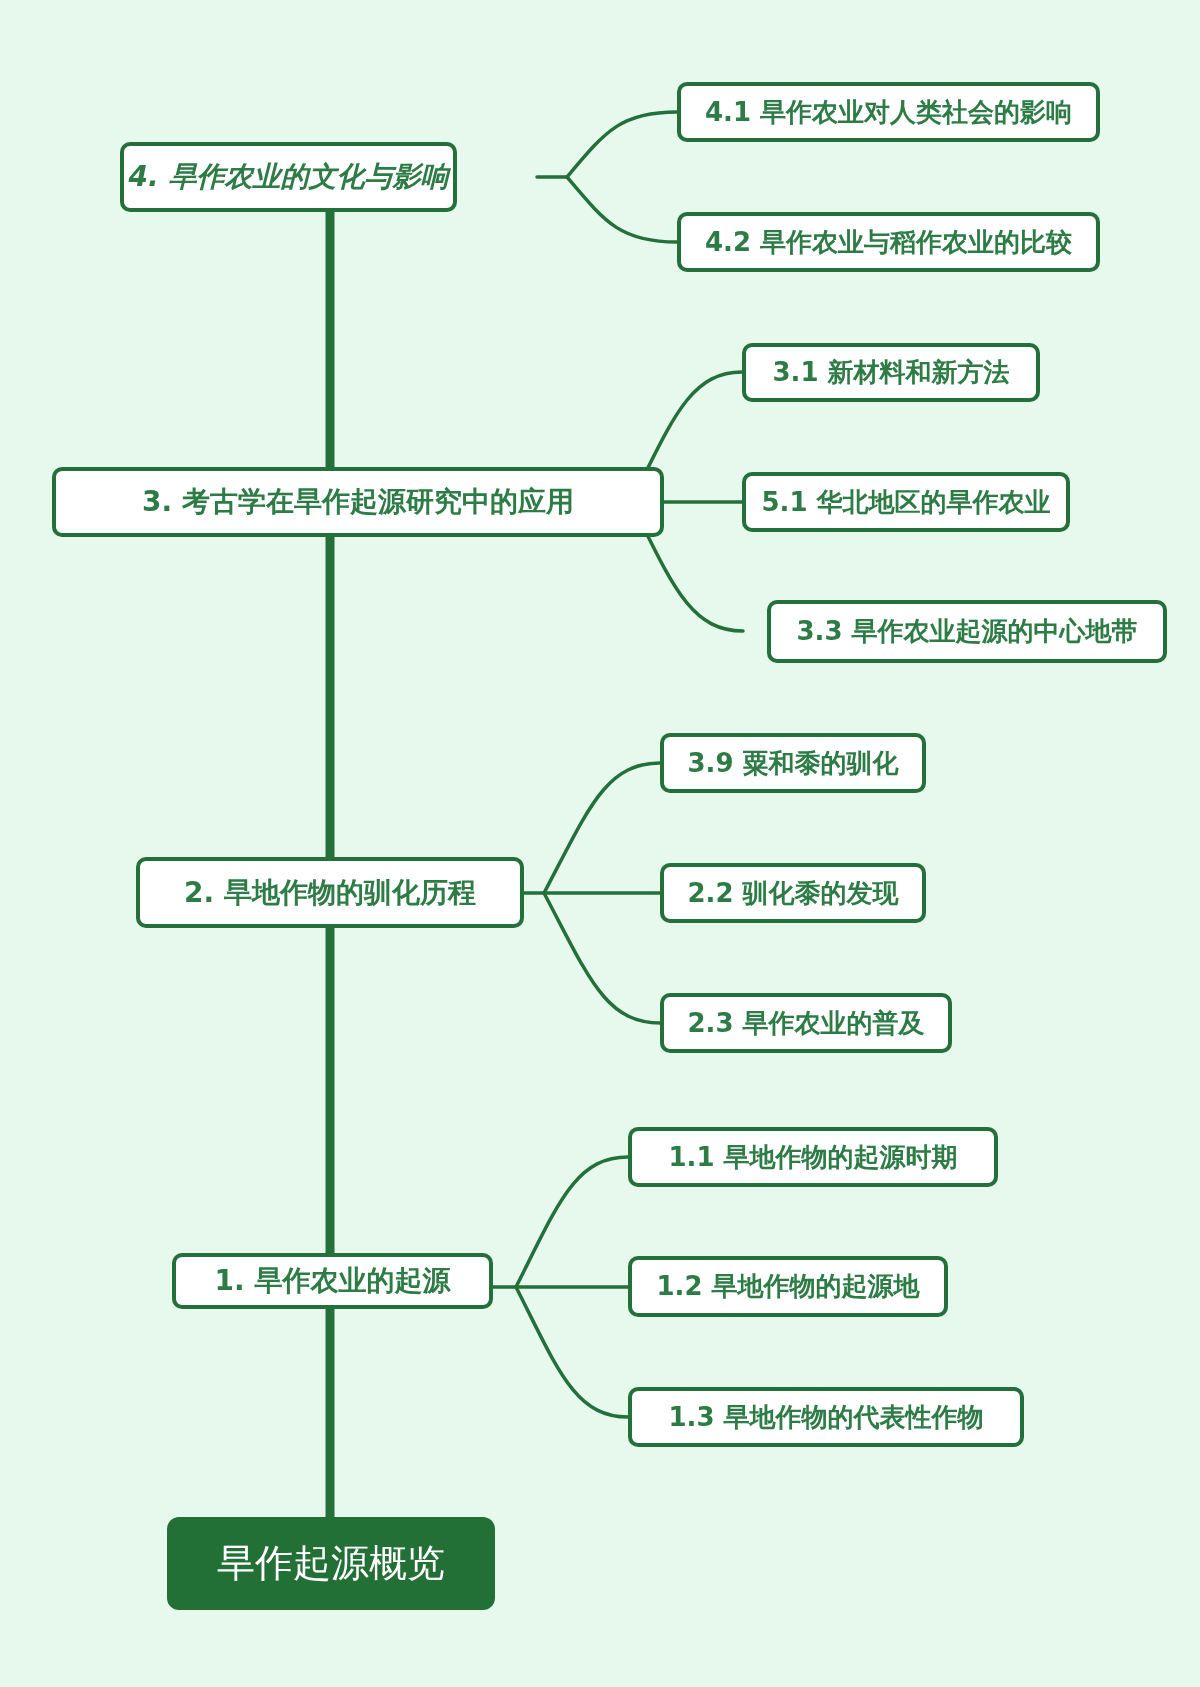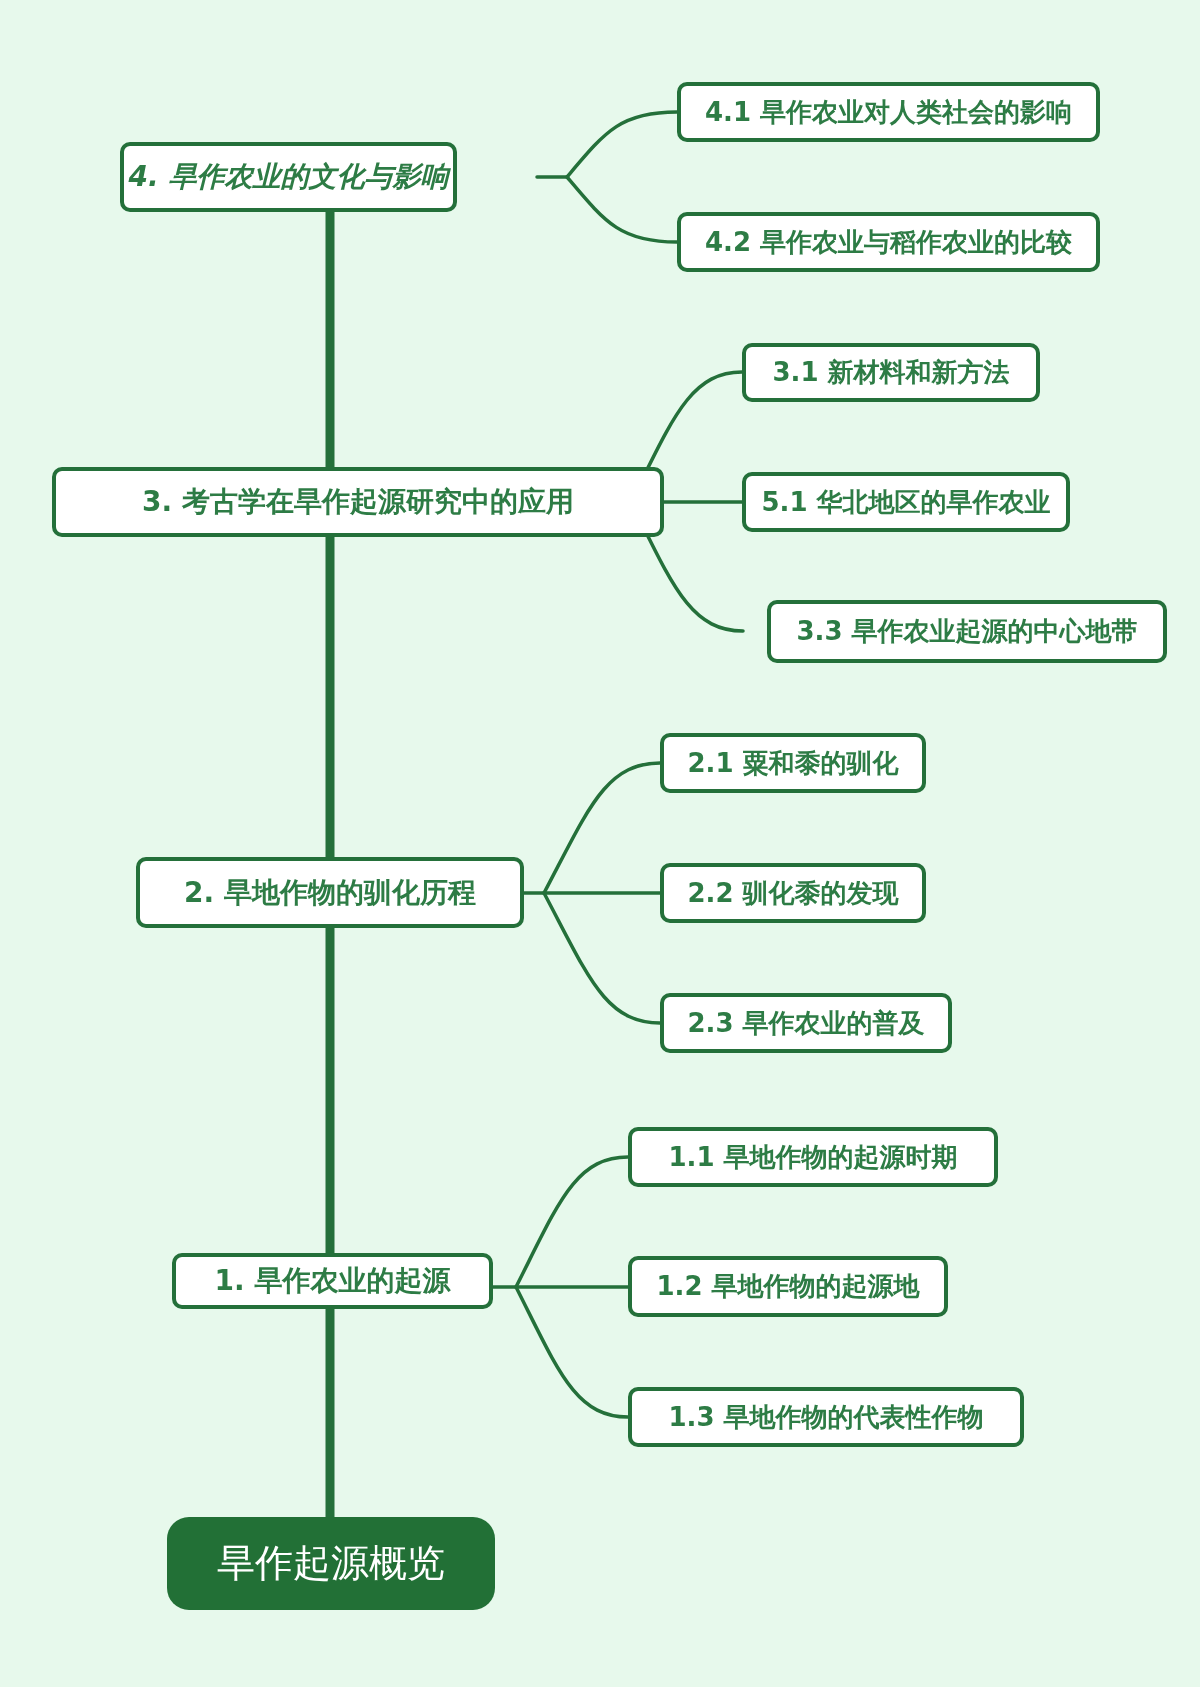--- a/index.html
+++ b/index.html
@@ -49,21 +49,21 @@
   .c21{left:660px;top:733px; width:266px;height:60px;}
   .c22{left:660px;top:863px; width:266px;height:60px;}
   .c23{left:660px;top:993px; width:292px;height:60px;}
   .c11{left:628px;top:1127px;width:370px;height:60px;}
   .c12{left:628px;top:1256px;width:320px;height:61px;}
   .c13{left:628px;top:1387px;width:396px;height:60px;}
   
   .root-node{
     position:absolute;left:167px;top:1517px;width:328px;height:93px;
     background:var(--root-fill);
-    border:none;border-radius:22px;
+    border:none;border-radius:12px;
     color:var(--root-text);
     display:flex;align-items:center;justify-content:center;
     font-size:38px;font-weight:500;white-space:nowrap;
   }
 </style>
 </head>
 <body>
 
 <div class="stage">
 
@@ -94,21 +94,21 @@
   <div class="node main-node n4">4. 旱作农业的文化与影响</div>
   <div class="node main-node n3">3. 考古学在旱作起源研究中的应用</div>
   <div class="node main-node n2">2. 旱地作物的驯化历程</div>
   <div class="node main-node n1">1. 旱作农业的起源</div>
 
   <div class="node child-node c41">4.1 旱作农业对人类社会的影响</div>
   <div class="node child-node c42">4.2 旱作农业与稻作农业的比较</div>
   <div class="node child-node c31">3.1 新材料和新方法</div>
   <div class="node child-node c32">5.1 华北地区的旱作农业</div>
   <div class="node child-node c33">3.3 旱作农业起源的中心地带</div>
-  <div class="node child-node c21">2.1 粟和黍的驯化</div>
+  <div class="node child-node c21">3.9 粟和黍的驯化</div>
   <div class="node child-node c22">2.2 驯化黍的发现</div>
   <div class="node child-node c23">2.3 旱作农业的普及</div>
   <div class="node child-node c11">1.1 旱地作物的起源时期</div>
   <div class="node child-node c12">1.2 旱地作物的起源地</div>
   <div class="node child-node c13">1.3 旱地作物的代表性作物</div>
 
   <div class="root-node">旱作起源概览</div>
 
 </div>
 

